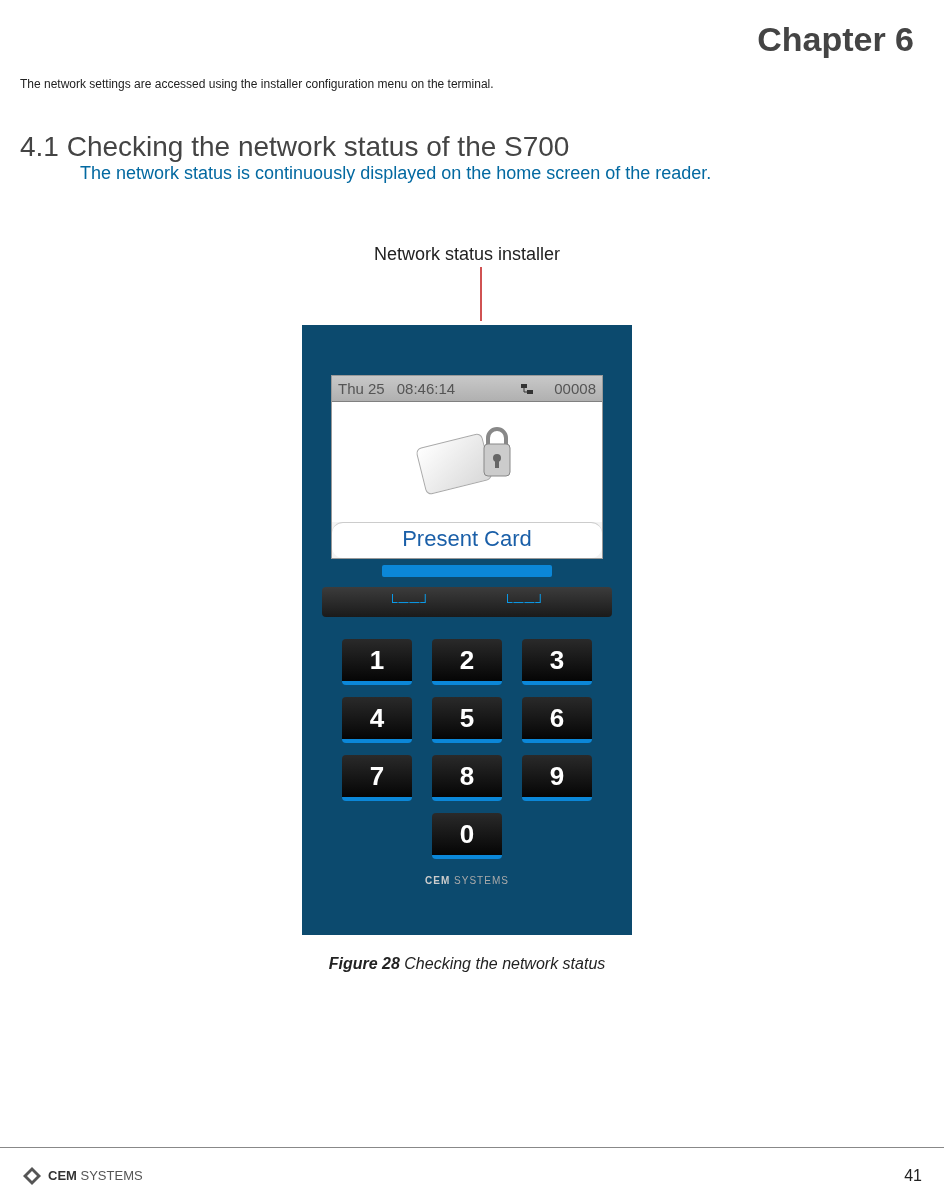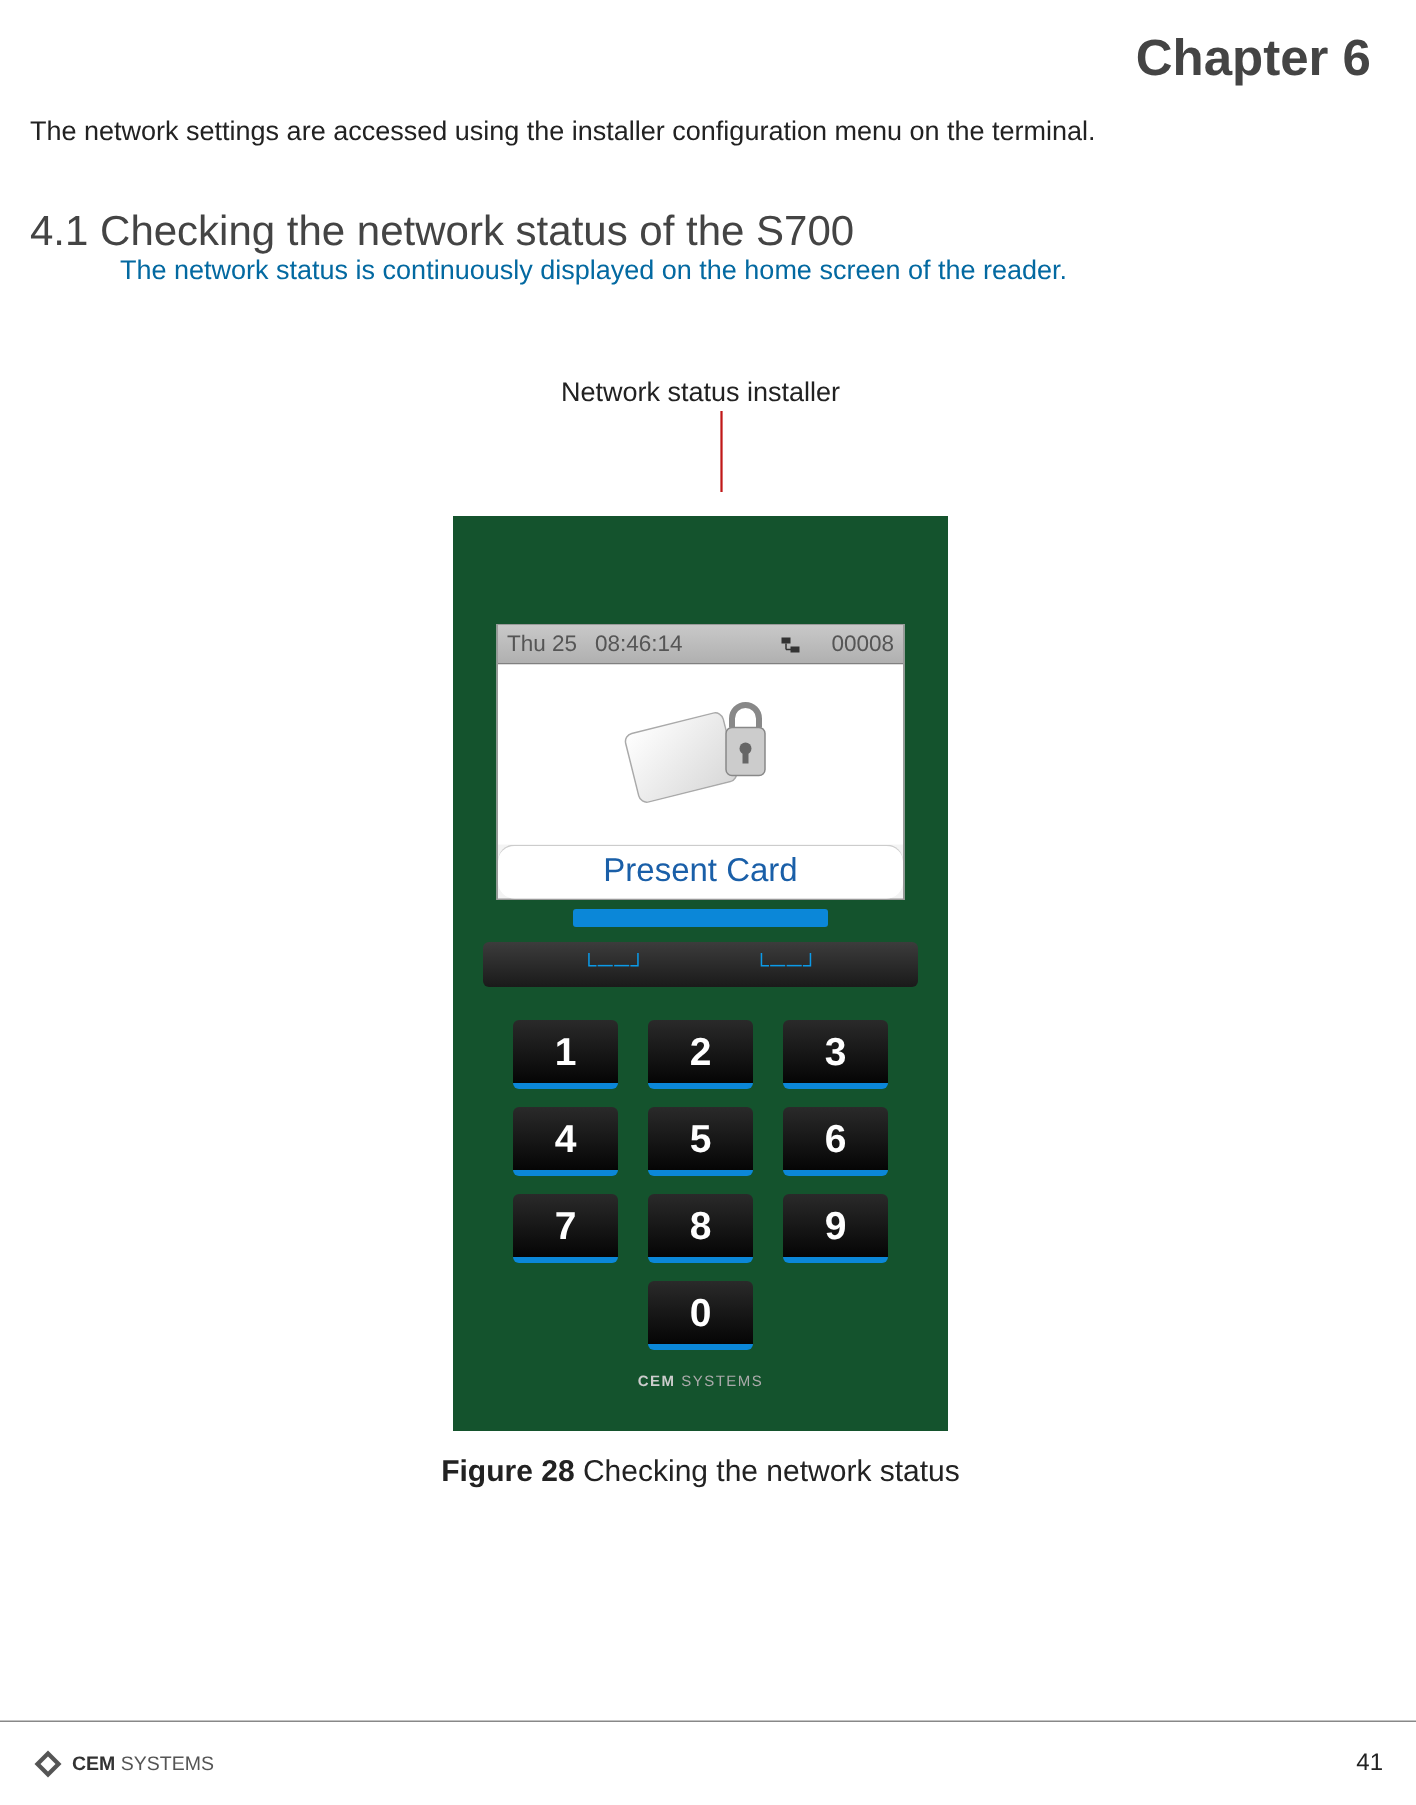--- a/index.html
+++ b/index.html
@@ -27,21 +27,21 @@
       margin-bottom: 18px;
     }
     .chapter-title {
       text-align: right;
       font-size: 38px;
       font-weight: 400;
       color: #444;
       margin-bottom: 45px;
     }
     .intro-text {
-      font-size: 18px;
+      font-size: 12px;
       color: #222;
       margin-bottom: 40px;
     }
     .section-title {
       font-size: 28px;
       font-weight: 400;
       color: #444;
     }
     .section-text {
       font-size: 18px;
@@ -57,24 +57,24 @@
       color: #222;
       margin-bottom: 2px;
     }
     .callout-line-svg {
       display: block;
       margin: 0 auto;
     }
     .device-frame {
       width: 330px;
       height: 610px;
-      background: #14532d;
-      margin: 16px auto;
-      position: relative;
-      padding-top: 72px;
+      background: #0c4a6e;
+      margin: 4px auto;
+      position: relative;
+      padding-top: 50px;
     }
     .screen-top {
       width: 272px;
       margin: 0 auto;
       background: #f4f4f4;
       border: 1px solid #999;
     }
     .status-bar {
       display: flex;
       align-items: center;
@@ -194,23 +194,24 @@
       font-size: 10px;
       letter-spacing: 1px;
       margin-top: 16px;
     }
     .brand-label .bold {
       font-weight: bold;
       color: #ccc;
     }
     .figure-caption {
       text-align: center;
-      font-size: 20px;
-      margin-top: 8px;
+      font-size: 16px;
+      margin-top: 20px;
       color: #222;
+      font-style: italic;
     }
     .figure-caption .fbold {
       font-weight: bold;
     }
     .footer {
       position: absolute;
       bottom: 0;
       left: 0;
       right: 0;
       border-top: 1px solid #888;

